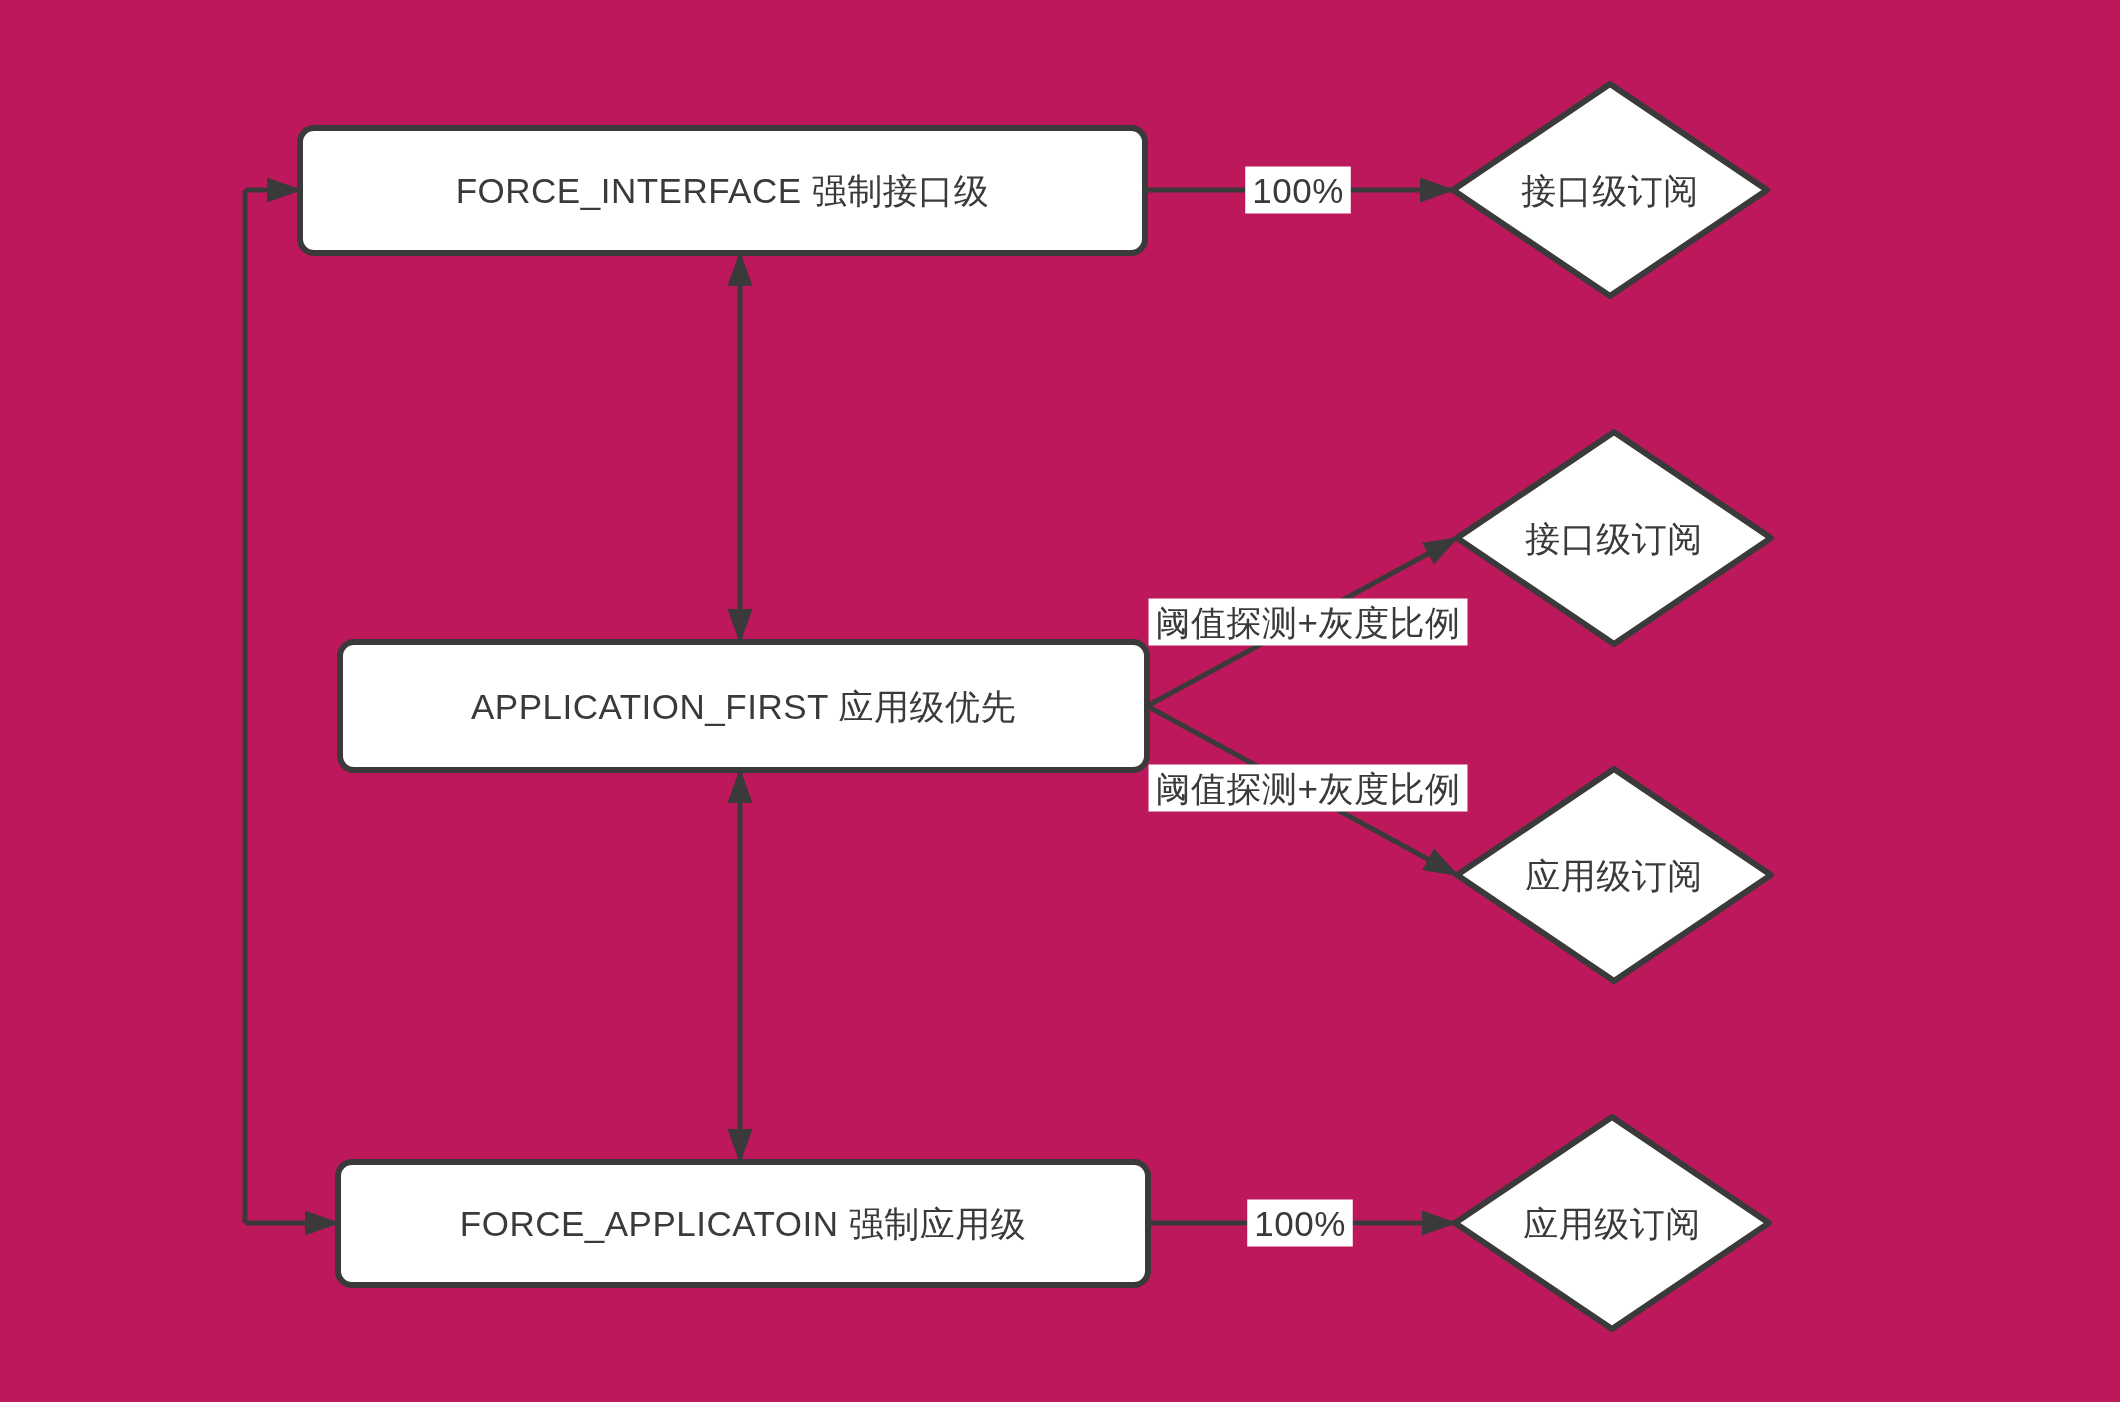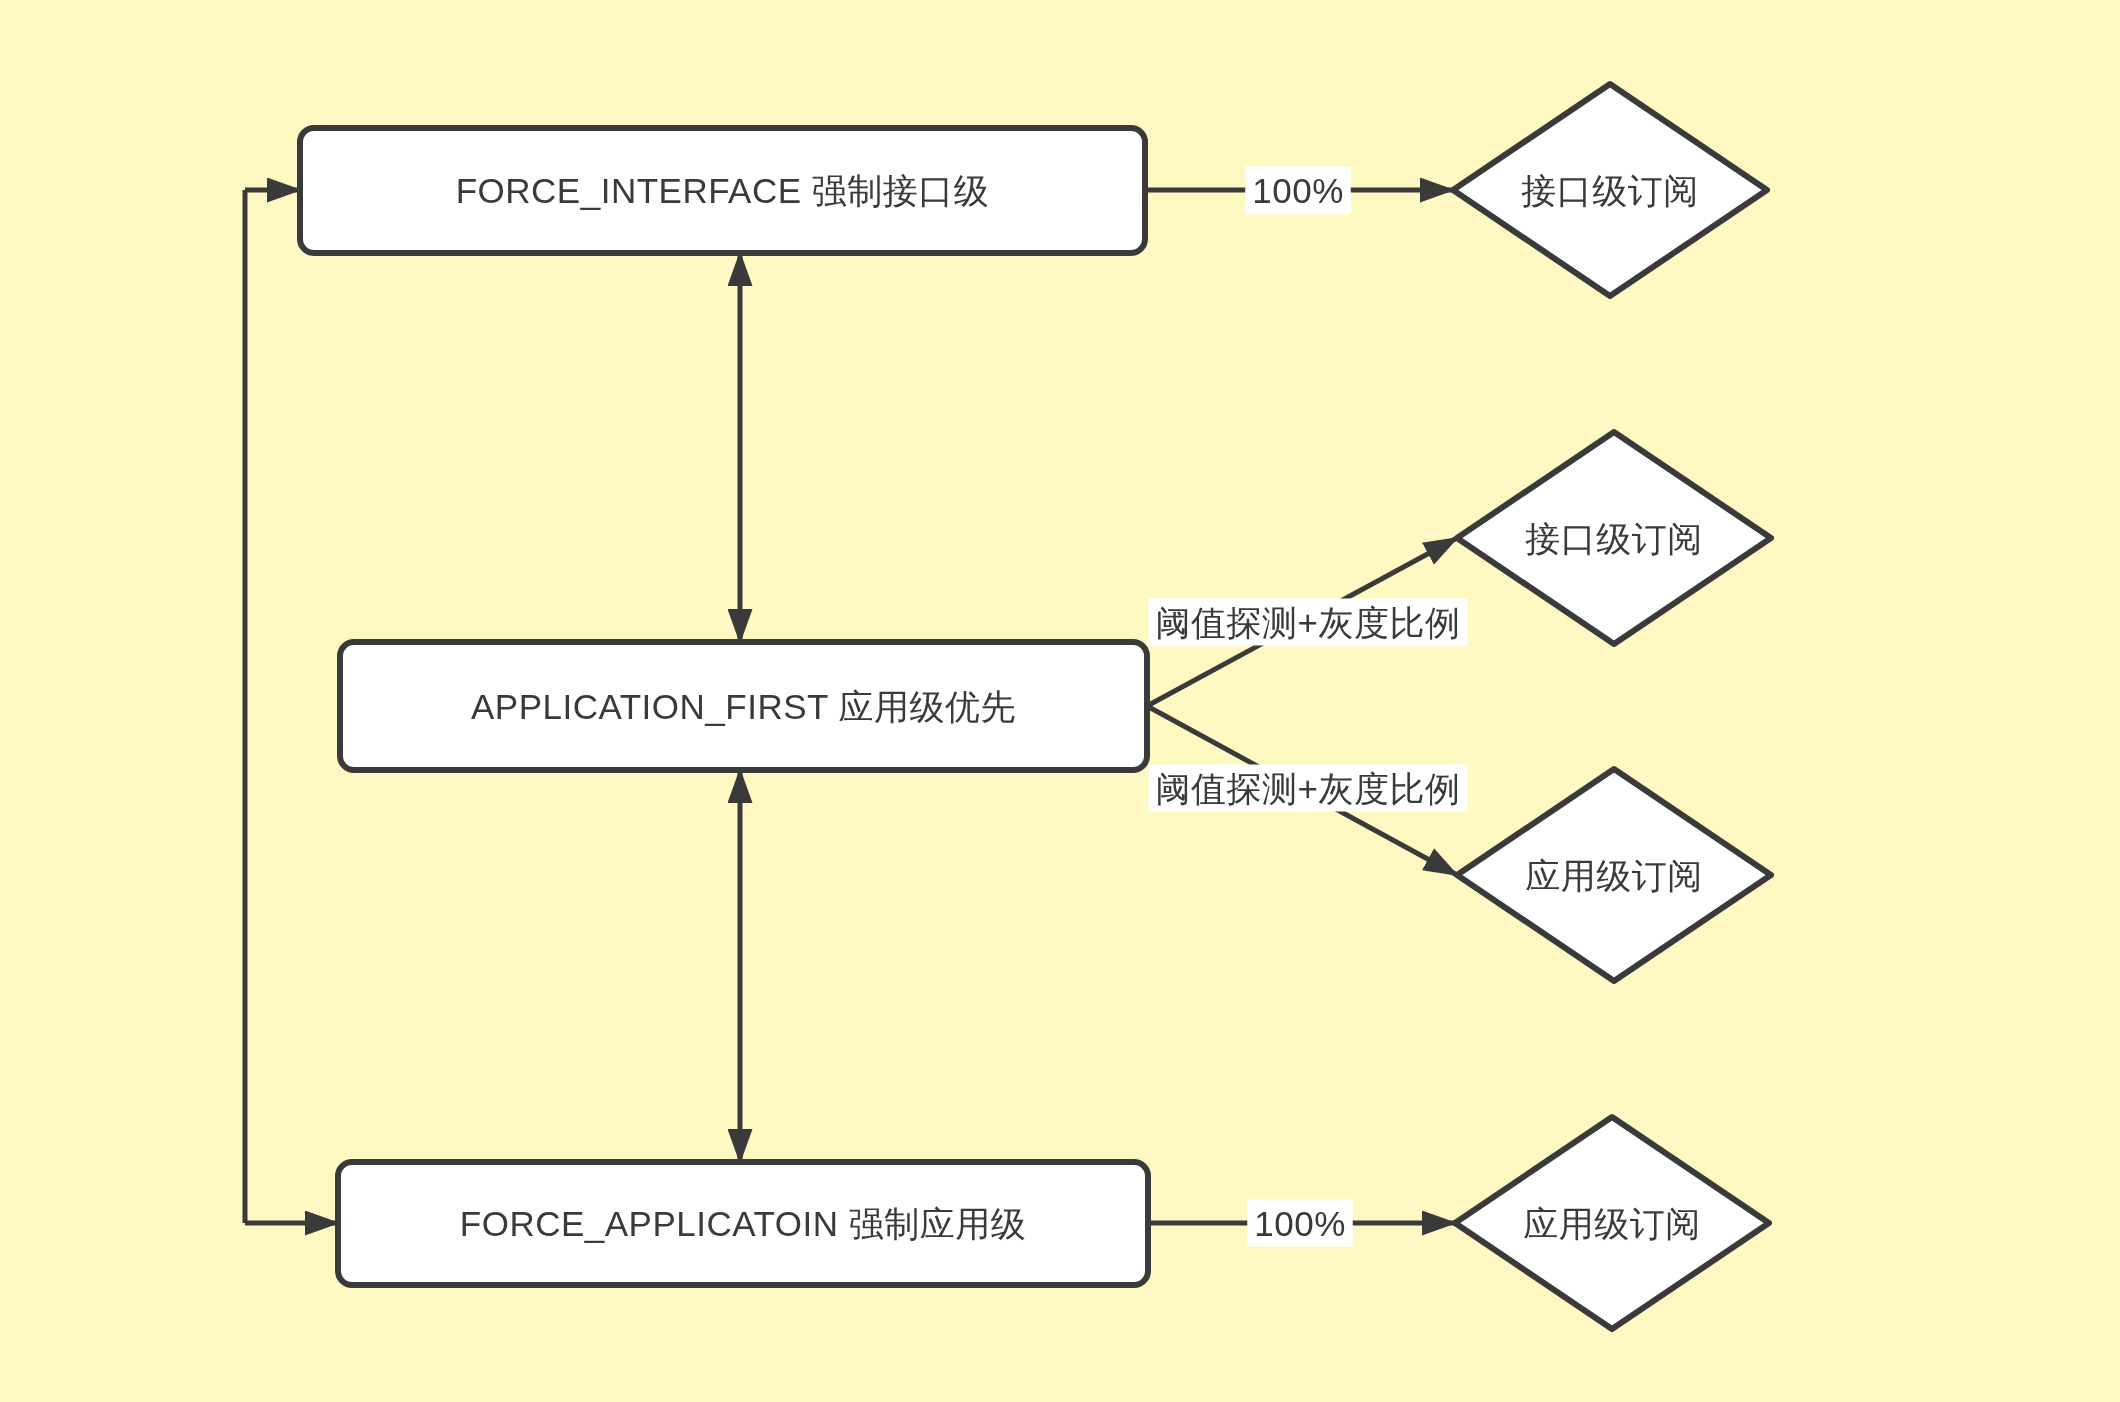--- a/index.html
+++ b/index.html
@@ -4,21 +4,21 @@
 <style>
   html, body {
     margin: 0;
     padding: 0;
     background: #ffffff;
   }
   #stage {
     position: relative;
     width: 2120px;
     height: 1402px;
-    background: #fef9c3;
+    background: #be185d;
     overflow: hidden;
   }
   svg#diagram {
     display: block;
     width: 2120px;
     height: 1402px;
     font-family: "Liberation Sans", "DejaVu Sans", sans-serif;
   }
   .edge-line {
     fill: none;

